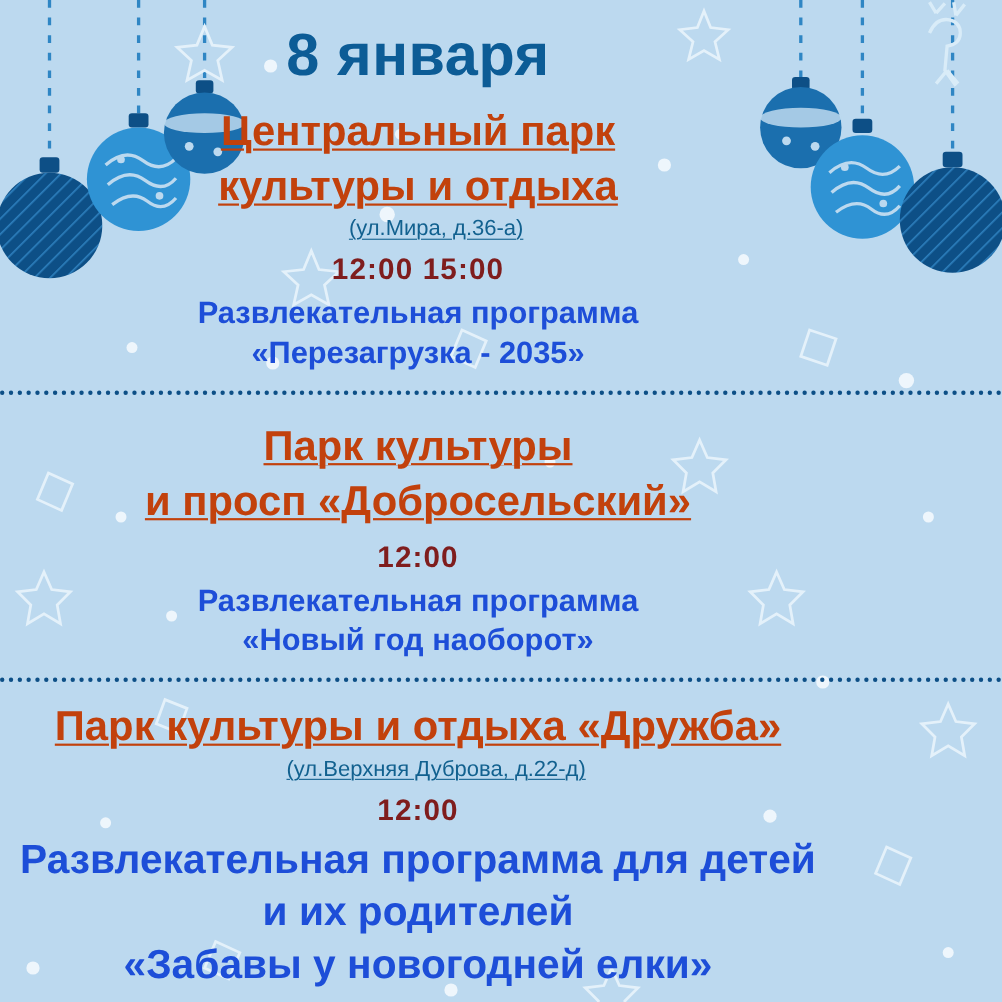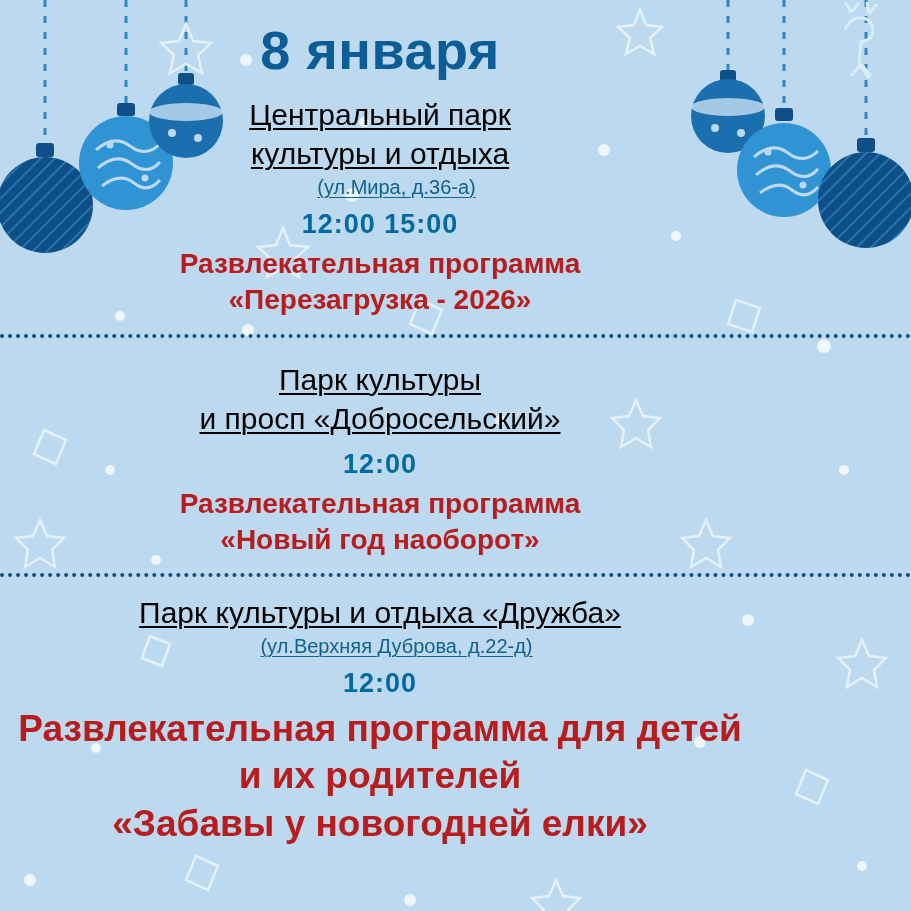--- a/index.html
+++ b/index.html
@@ -48,51 +48,51 @@
     color: #0c5c96;
     letter-spacing: 0.5px;
     line-height: 1.05;
   }
 
   .section {
     position: relative;
   }
 
   .venue {
-    color: #000000;
-    font-weight: normal;
-    font-size: 30px;
+    color: #c2410c;
+    font-weight: bold;
+    font-size: 38px;
     line-height: 1.32;
     margin: 0;
     padding: 0 40px;
   }
   .venue .ul {
     text-decoration: underline;
     text-underline-offset: 3px;
     text-decoration-thickness: 2px;
   }
   .address {
     color: #12618f;
     font-size: 20px;
     margin: 2px 0 0 0;
     text-decoration: underline;
     text-underline-offset: 3px;
     text-decoration-thickness: 1px;
     padding-left: 33px;
   }
   .times {
-    color: #0369a1;
+    color: #7f1d1d;
     font-weight: bold;
     font-size: 27px;
     margin: 10px 0 6px 0;
     letter-spacing: 1px;
     text-align: center;
   }
   .prog {
-    color: #b91c1c;
+    color: #1d4ed8;
     font-weight: bold;
     font-size: 28px;
     line-height: 1.28;
     margin: 0;
     padding: 0 12px;
   }
   .prog.wide {
     font-size: 37px;
     padding: 0 4px;
   }
@@ -223,21 +223,21 @@
 
     <div class="section sec1">
       <p class="venue">
         <span class="ul">Центральный парк</span><br>
         <span class="ul">культуры и отдыха</span>
       </p>
       <p class="address">(ул.Мира, д.36-а)</p>
       <p class="times">12:00  15:00</p>
       <p class="prog">
         <span>Развлекательная программа</span><br>
-        <span>«Перезагрузка - 2026»</span>
+        <span>«Перезагрузка - 2035»</span>
       </p>
     </div>
 
     <div class="divider"></div>
 
     <div class="section sec2">
       <p class="venue">
         <span class="ul">Парк  культуры</span><br>
         <span class="ul">и просп «Добросельский»</span>
       </p>

